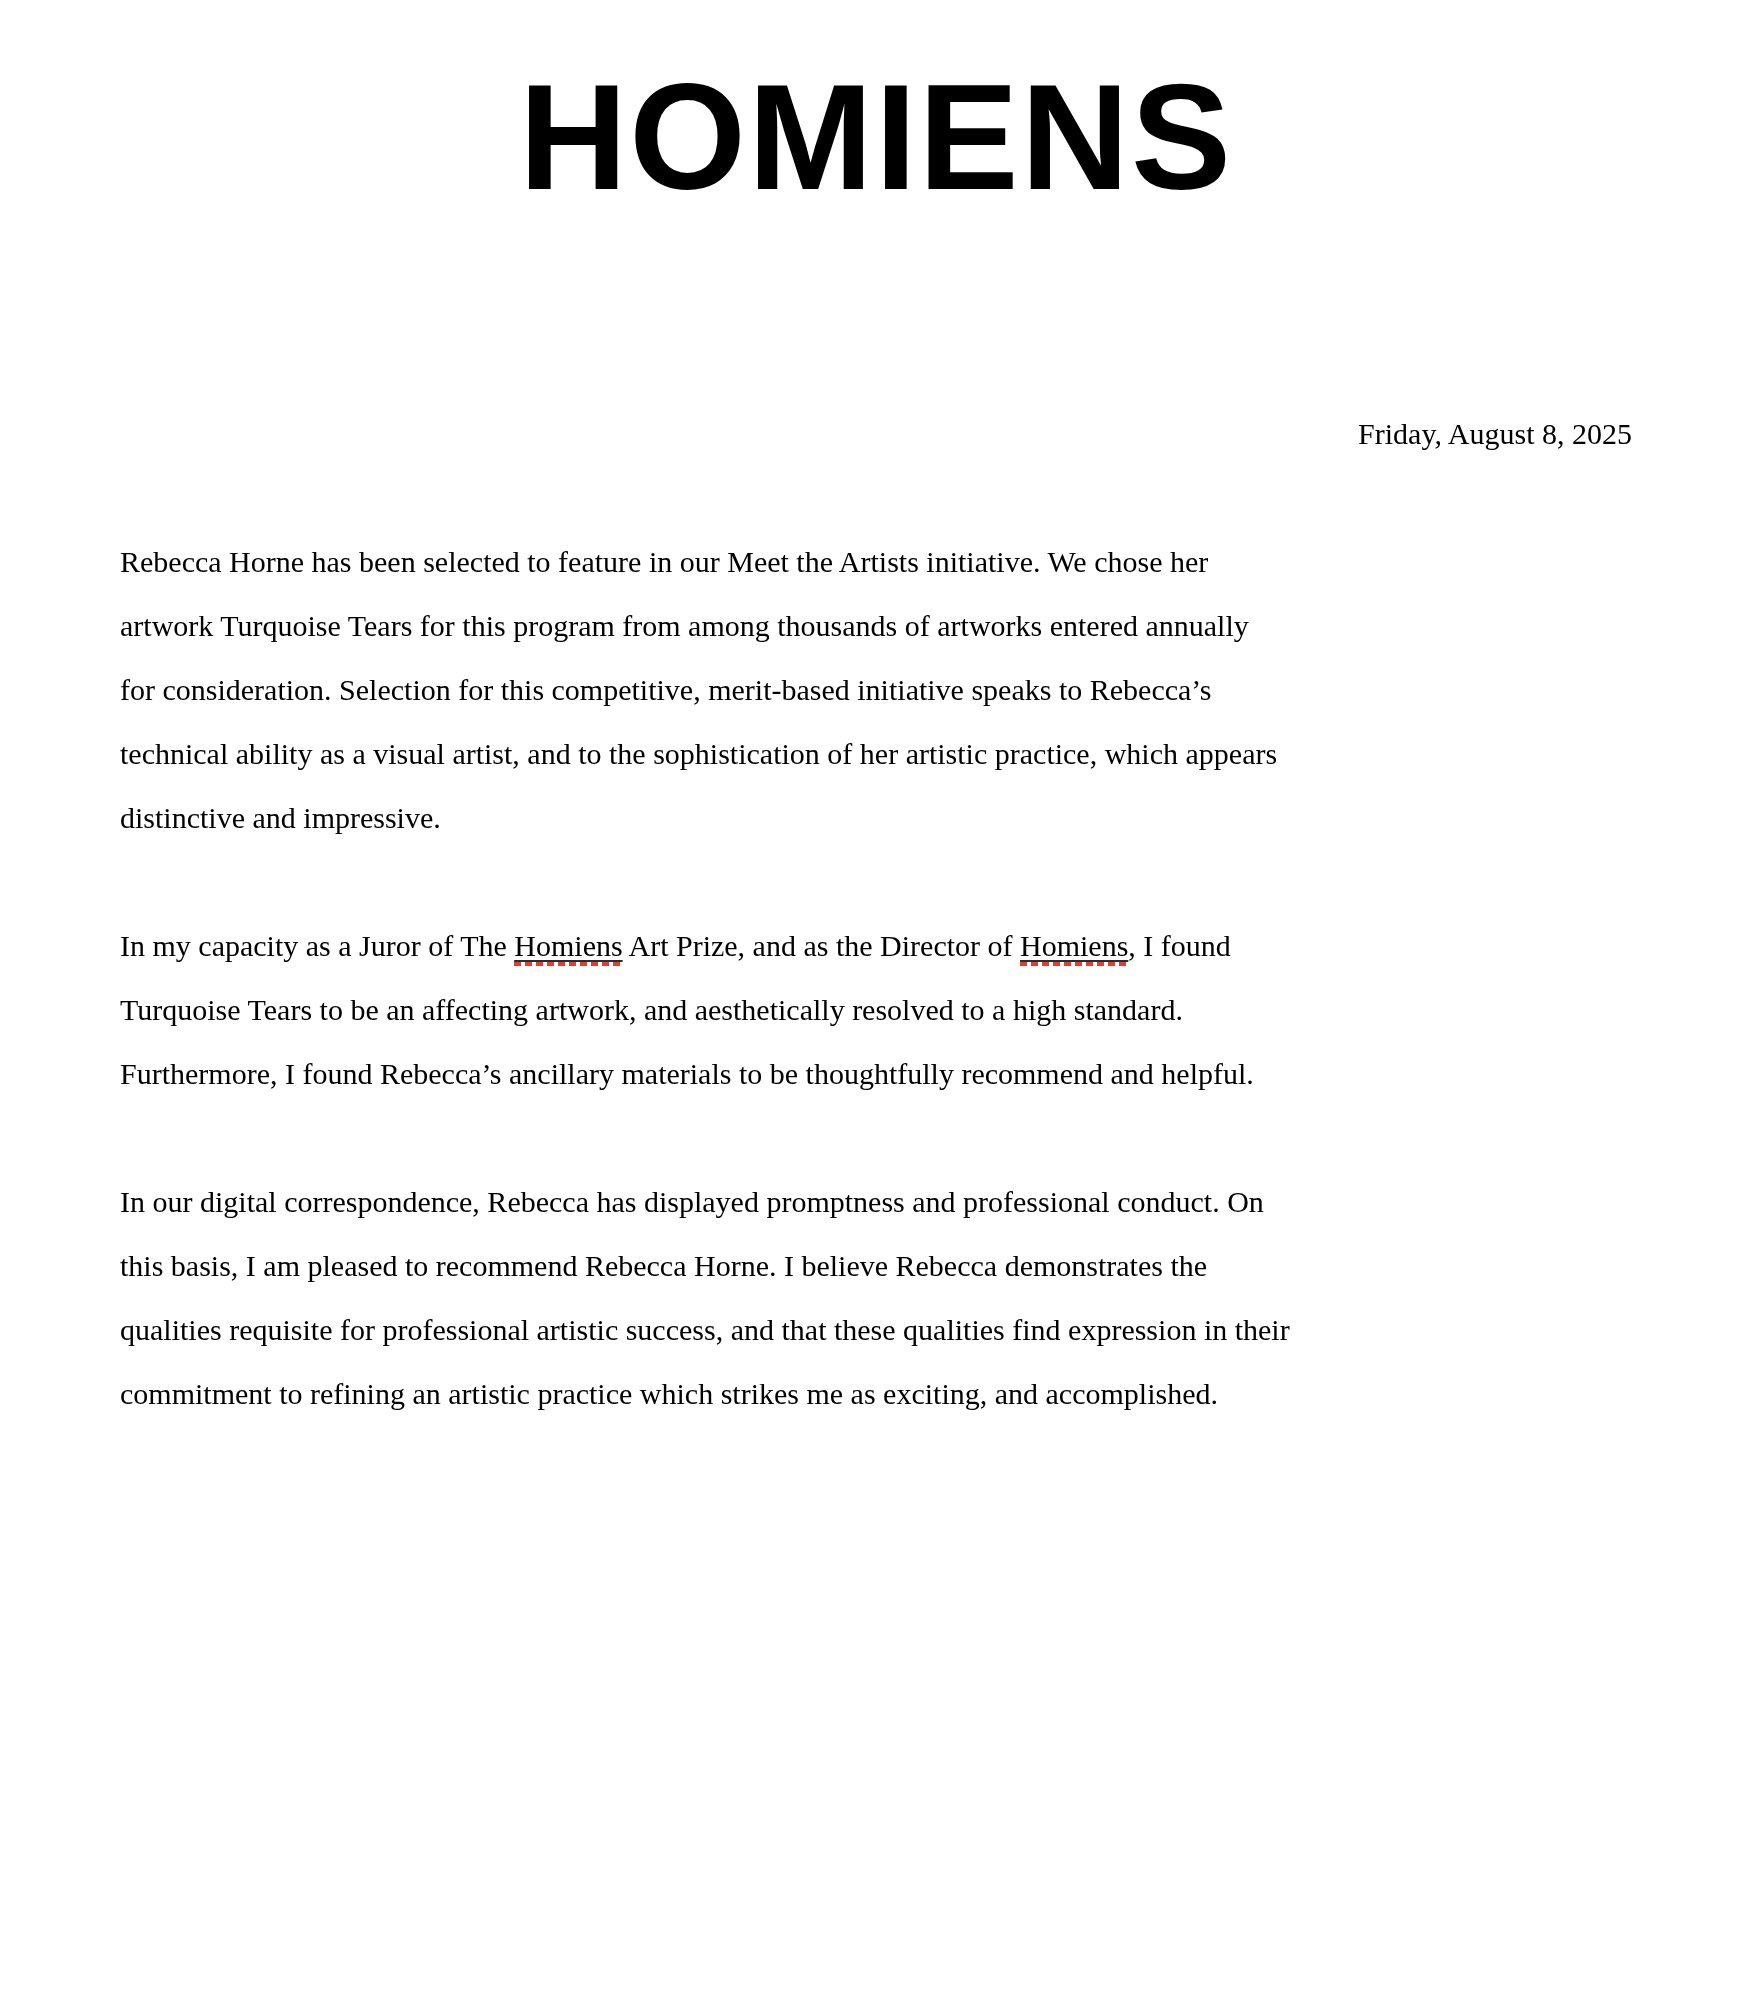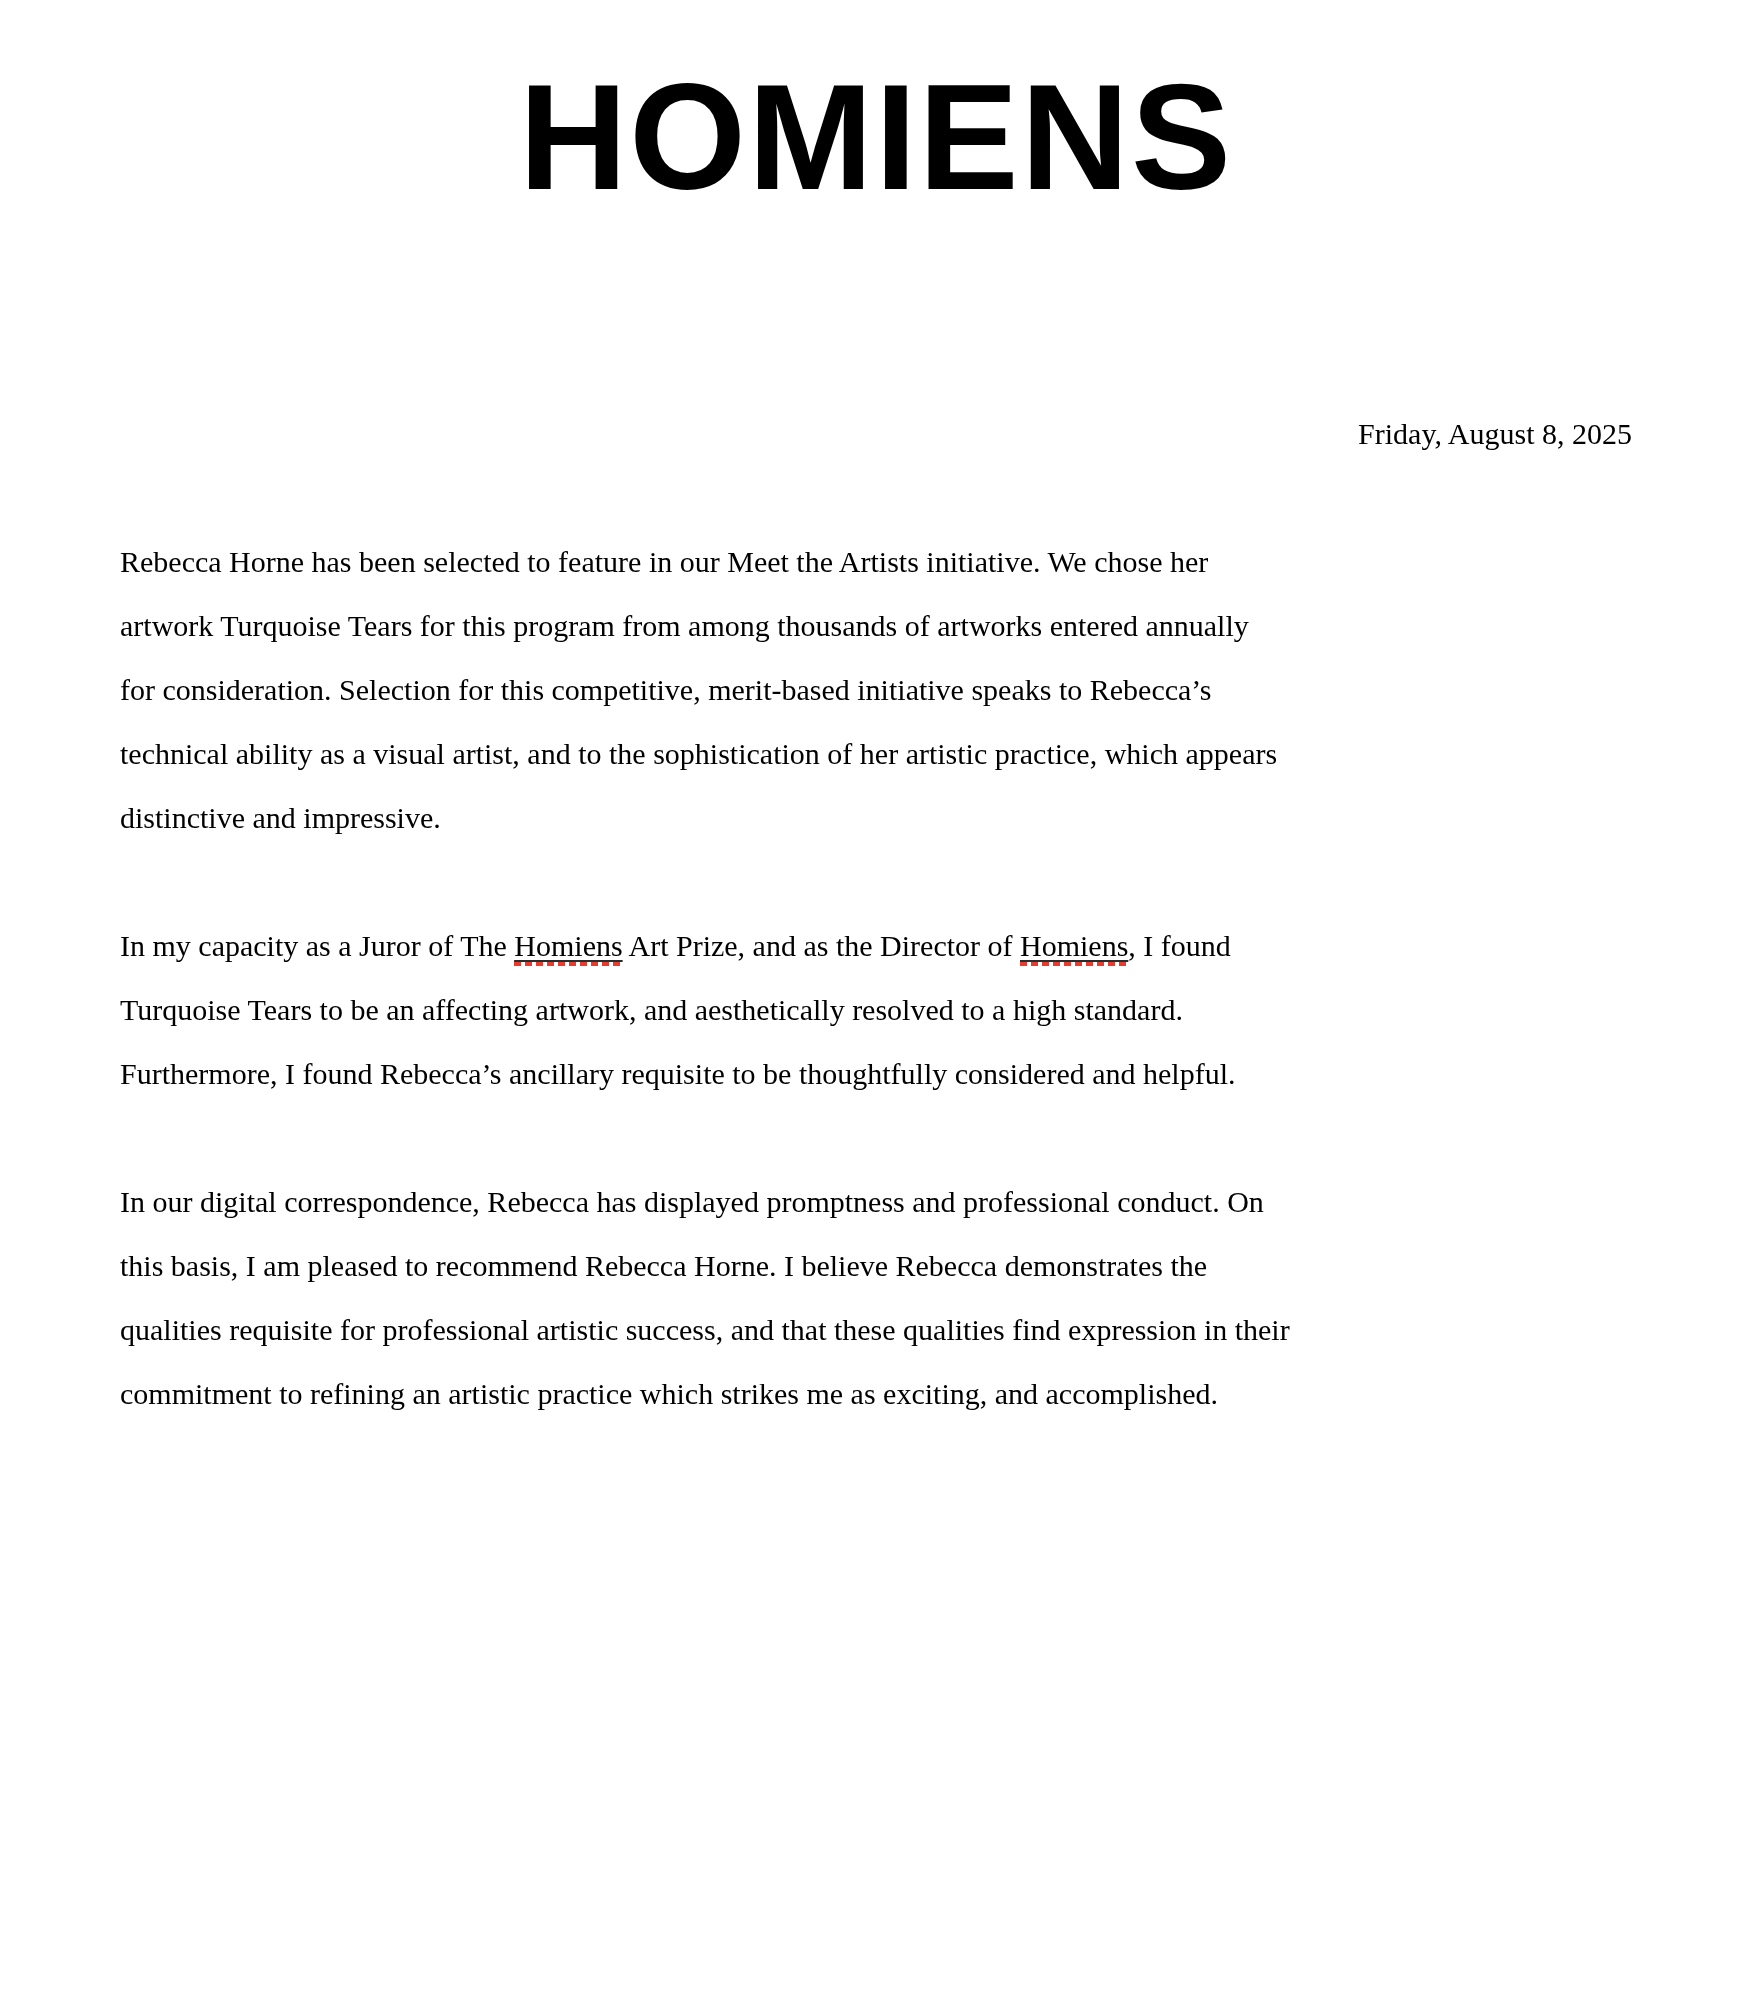--- a/index.html
+++ b/index.html
@@ -74,21 +74,21 @@
     <div class="line">Rebecca Horne has been selected to feature in our Meet the Artists initiative. We chose her</div>
     <div class="line">artwork Turquoise Tears for this program from among thousands of artworks entered annually</div>
     <div class="line">for consideration. Selection for this competitive, merit-based initiative speaks to Rebecca’s</div>
     <div class="line">technical ability as a visual artist, and to the sophistication of her artistic practice, which appears</div>
     <div class="line">distinctive and impressive.</div>
   </section>
 
   <section class="para">
     <div class="line"><span>In my capacity as a Juror of The </span><span class="u-solid spell">Homiens</span><span> Art Prize, and as the Director of </span><span class="u-solid spell">Homiens</span><span>, I found</span></div>
     <div class="line">Turquoise Tears to be an affecting artwork, and aesthetically resolved to a high standard.</div>
-    <div class="line">Furthermore, I found Rebecca’s ancillary requisite to be thoughtfully considered and helpful.</div>
+    <div class="line">Furthermore, I found Rebecca’s ancillary materials to be thoughtfully recommend and helpful.</div>
   </section>
 
   <section class="para">
     <div class="line">In our digital correspondence, Rebecca has displayed promptness and professional conduct. On</div>
     <div class="line">this basis, I am pleased to recommend Rebecca Horne. I believe Rebecca demonstrates the</div>
     <div class="line">qualities requisite for professional artistic success, and that these qualities find expression in their</div>
     <div class="line">commitment to refining an artistic practice which strikes me as exciting, and accomplished.</div>
   </section>
 
 

